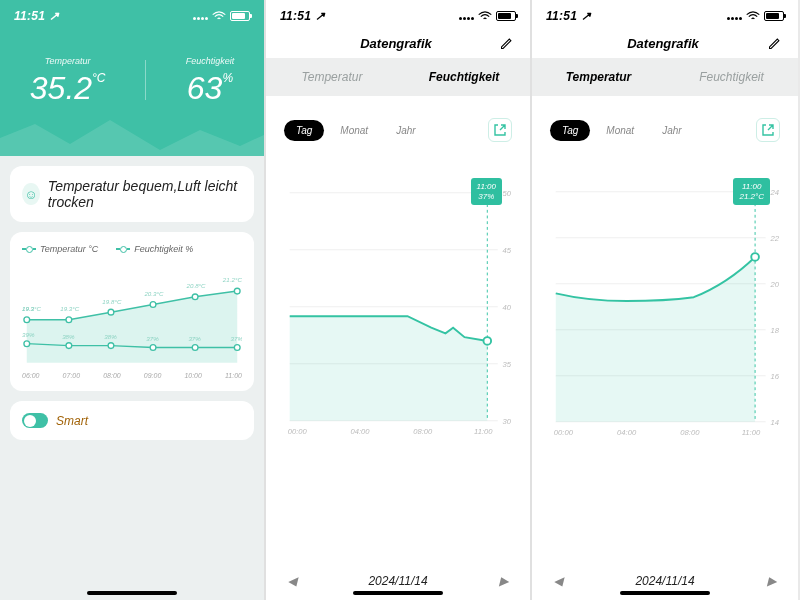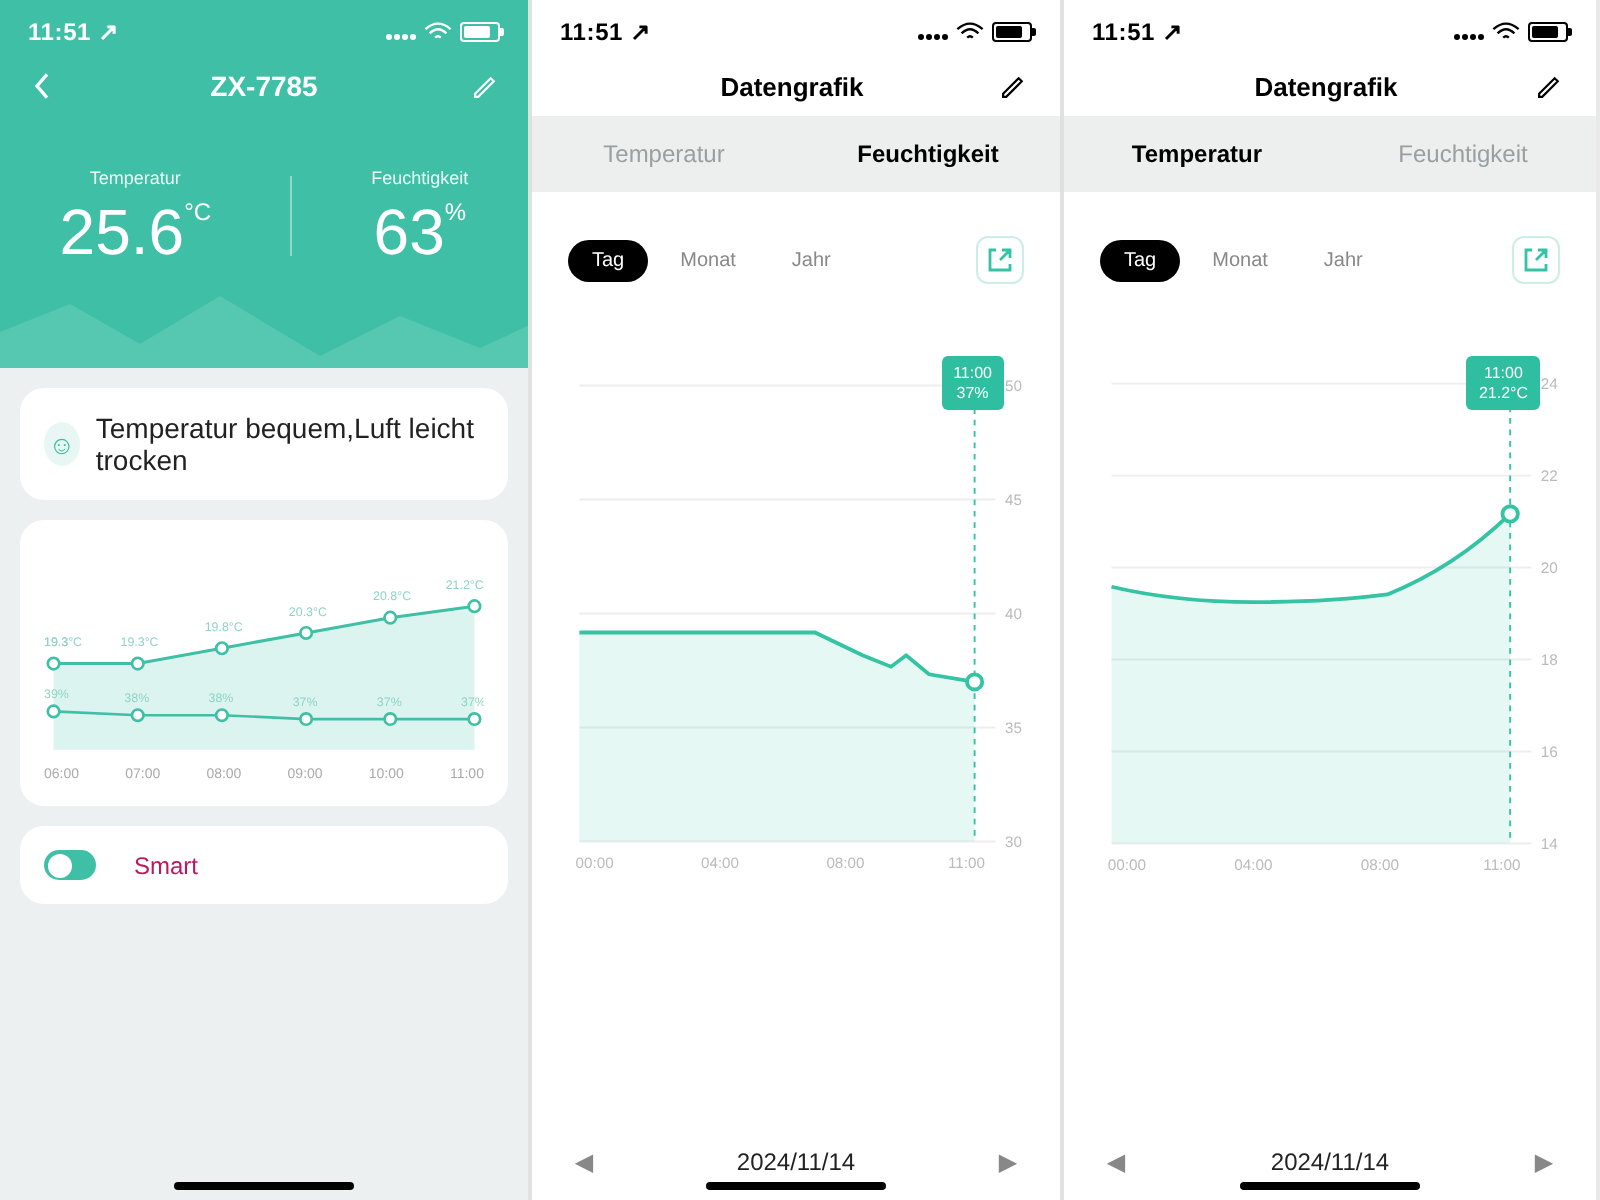--- a/index.html
+++ b/index.html
@@ -1,17 +1,17 @@
 <!DOCTYPE html>
 <html><head>
 <meta charset="utf-8">
 <style>
   * { box-sizing: border-box; margin: 0; padding: 0; }
   html, body { width: 800px; height: 600px; font-family: -apple-system, Helvetica, Arial, sans-serif; background: #e9e9e9; overflow: hidden; }
-  .row { display: flex; width: 800px; height: 436px; }
+  .row { display: flex; width: 800px; height: 436px; font-style: italic; }
   .phone { height: 600px; background: #fff; position: relative; overflow: hidden; display: flex; flex-direction: column; border-right: 2px solid #e0e0e0; }
   .phone:last-child { border-right: none; }
   .p1 { width: 266px; }
   .p2 { width: 266px; }
   .p3 { width: 266px; }
 
   
   .status { display: flex; justify-content: space-between; align-items: center; padding: 6px 14px 2px; font-size: 12px; font-weight: 600; height: 28px; }
   .status.dark { color: #fff; }
   .status.light { color: #000; }
@@ -43,21 +43,21 @@
   .comfort .txt { font-size: 14px; color:#222; }
   .legend { display:flex; gap:18px; font-size:9px; color:#666; margin-bottom:6px; }
   .legend .item { display:flex; align-items:center; gap:4px; }
   .legend .sw { width:14px;height:8px;display:flex;align-items:center; }
   .legend .sw .ring { width:7px;height:7px;border:1.4px solid #3fc0a6;border-radius:50%; }
   .legend .sw .line { flex:1;height:1.4px;background:#3fc0a6; }
   .mini-chart { position:relative; height:110px; }
   .mini-chart svg { width:100%; height:100%; }
   .xlabels { display:flex; justify-content:space-between; font-size:7px; color:#aaa; margin-top:2px; }
   .pt-label { font-size:6.5px; fill:#8fd4c4; }
-  .smart { display:flex; align-items:center; gap:19px; font-size:12px; color:#be185d; }
+  .smart { display:flex; align-items:center; gap:8px; font-size:12px; color:#a16207; }
   .toggle { width:26px;height:15px;border-radius:8px;background:#3fc0a6;position:relative; }
   .toggle::after{content:"";position:absolute;left:1.5px;top:1.5px;width:12px;height:12px;border-radius:50%;background:#fff;}
   .homebar { position:absolute; bottom:5px; left:50%; transform:translateX(-50%); width:90px;height:4px;border-radius:3px;background:#000; }
 
   
   .hdr2 { display:flex; align-items:center; justify-content:space-between; padding: 6px 14px; }
   .hdr2 .title { font-size:13px; font-weight:700; flex:1; text-align:center; }
   .tabs { display:flex; background:#edeeee; }
   .tab { flex:1; text-align:center; padding:12px 0; font-size:12px; color:#9aa0a0; }
   .tab.active { color:#000; font-weight:700; }
@@ -89,56 +89,61 @@
         <span class="icons">
           <span class="dots"><span></span><span></span><span></span><span></span></span>
           <svg class="wifi" viewBox="0 0 20 14">
               <path d="M1 5 Q10 -3 19 5 M4 8 Q10 2 16 8 M8 11 Q10 9 12 11" stroke="currentColor" fill="none" stroke-width="1.6"></path>
             </svg>
           <span class="batt">
               <span class="fill"></span>
             </span>
         </span>
       </div>
-      <div class="p1-header">
-        <span class="chev-left">
-            <svg viewBox="0 0 12 18" width="10" height="16">
-              <path d="M9 2 L3 9 L9 16" stroke="#fff" stroke-width="2" fill="none"></path>
-            </svg>
-          </span>
-        <span class="p1-title">ZX-7785</span>
-        <span class="pencil">
-            <svg viewBox="0 0 18 18" width="14" height="14">
-              <path d="M2 14 L12 4 L14 6 L4 16 L2 16 Z" stroke="#fff" stroke-width="1.4" fill="none"></path>
-            </svg>
-          </span>
-      </div>
       <div class="p1-metrics">
         <div class="metric">
           <div class="lbl">Temperatur</div>
-          <div class="val"><span>25.6</span><span class="unit">°C</span></div>
+          <div class="val"><span>35.2</span><span class="unit">°C</span></div>
         </div>
         <div class="sep"></div>
         <div class="metric">
           <div class="lbl">Feuchtigkeit</div>
           <div class="val"><span>63</span><span class="unit">%</span></div>
         </div>
       </div>
       <svg class="mountains" viewBox="0 0 266 40" preserveAspectRatio="none">
         <path d="M0 40 L0 22 L35 8 L70 28 L110 4 L160 34 L200 14 L240 30 L266 18 L266 40 Z" fill="rgba(255,255,255,.12)"></path>
       </svg>
     </div>
 
     <div class="p1-body">
       <div class="card comfort">
         <div class="face">☺</div>
         <div class="txt">Temperatur bequem,Luft leicht trocken</div>
       </div>
 
       <div class="card">
+        <div class="legend">
+          <div class="item">
+              <span class="sw">
+                <span class="line"></span>
+                <span class="ring"></span>
+                <span class="line"></span>
+              </span>
+              <span>Temperatur °C</span>
+            </div>
+          <div class="item">
+              <span class="sw">
+                <span class="line"></span>
+                <span class="ring"></span>
+                <span class="line"></span>
+              </span>
+              <span>Feuchtigkeit %</span>
+            </div>
+        </div>
         <div class="mini-chart">
           <svg viewBox="0 0 230 100">
             <path d="M5 55 L49 55 L93 47 L137 39 L181 31 L225 25 L225 100 L5 100 Z" fill="#3fc0a6" fill-opacity=".18"></path>
             <path d="M5 55 L49 55 L93 47 L137 39 L181 31 L225 25" stroke="#3fc0a6" stroke-width="1.6" fill="none"></path>
             <g fill="#fff" stroke="#3fc0a6" stroke-width="1.4">
               <circle cx="5" cy="55" r="3"></circle>
                 <circle cx="49" cy="55" r="3"></circle>
                 <circle cx="93" cy="47" r="3"></circle>
                 <circle cx="137" cy="39" r="3"></circle>
                 <circle cx="181" cy="31" r="3"></circle>

